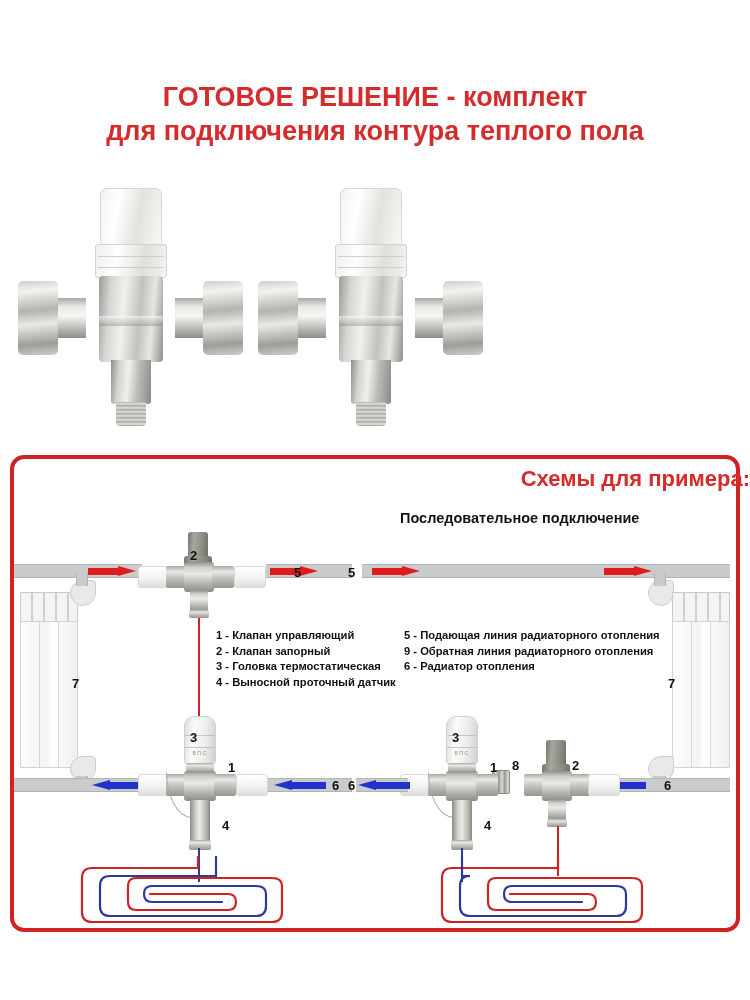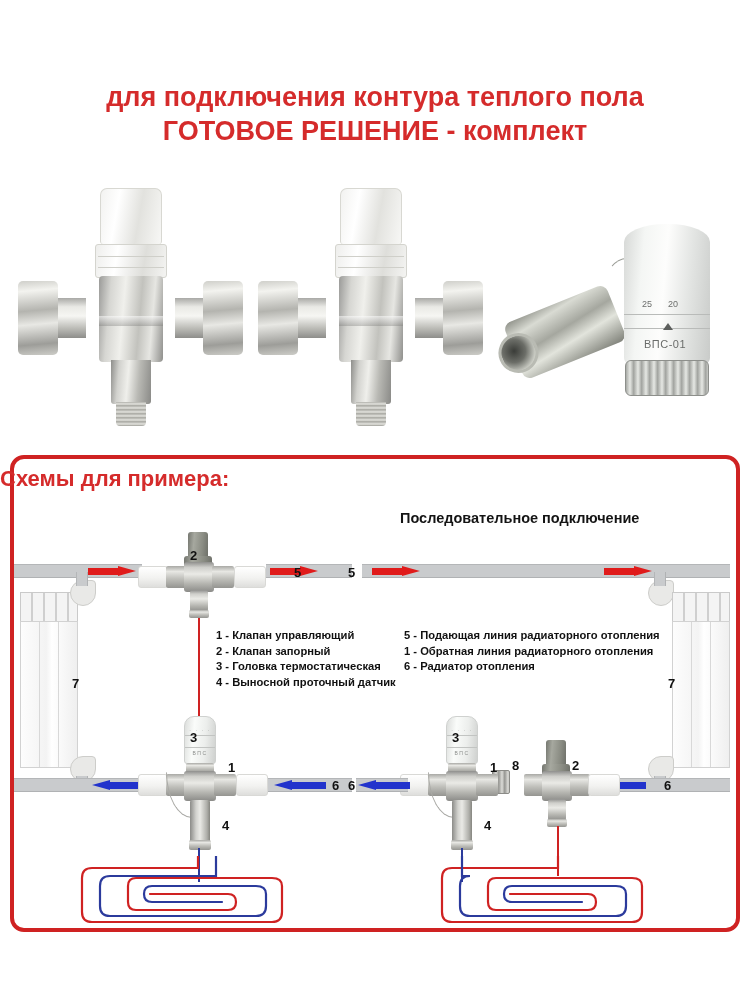--- a/index.html
+++ b/index.html
@@ -134,21 +134,21 @@
   }
 
   
   .frame {
     position: absolute;
     left: 10px; top: 455px; width: 730px; height: 477px;
     border: 4px solid #cf2222;
     border-radius: 14px;
   }
   .frame-title {
-    position:absolute; top: 466px; left:0; width:750px; text-align:left;
+    position:absolute; top: 466px; left:0; width:750px; text-align:right;
     color:#d52b2b; font-weight:bold; font-size:22px;
   }
   .scheme-head {
     position:absolute; font-weight:bold; font-size:14.5px; color:#141414;
   }
   .scheme-head.left { left: 46px; top: 510px; }
   .scheme-head.right { left: 400px; top: 510px; }
 
   
   .legend { position:absolute; top:628px; }
@@ -265,22 +265,22 @@
     position:absolute; width:2px; background:#cf2222;
   }
   .feed-blue { position:absolute; background:#2b3a9c; }
 </style>
 </head>
 <body>
 
 <div class="page">
 
   <div class="title-block">
+    <div class="title-line">ГОТОВОЕ РЕШЕНИЕ - комплект</div>
     <div class="title-line">для подключения контура теплого пола</div>
-    <div class="title-line">ГОТОВОЕ РЕШЕНИЕ - комплект</div>
   </div>
 
   <div class="photos">
 
     <div class="valve" style="left:18px; top:8px; width:225px; height:255px;">
       <div class="v-cap-top" style="top:0;"></div>
       <div class="v-cap-rings" style="top:56px;"></div>
       <div class="v-arm left" style="top:130px;"></div>
       <div class="v-arm right" style="top:130px;"></div>
       <div class="v-nut left" style="top:130px;"></div>
@@ -295,48 +295,36 @@
       <div class="v-cap-rings" style="top:56px;"></div>
       <div class="v-arm left" style="top:130px;"></div>
       <div class="v-arm right" style="top:130px;"></div>
       <div class="v-nut left" style="top:130px;"></div>
       <div class="v-nut right" style="top:130px;"></div>
       <div class="v-body" style="top:88px;"></div>
       <div class="v-stem" style="top:172px;"></div>
       <div class="v-thread" style="top:214px;"></div>
     </div>
 
-    <div class="head-photo" style="left:500px; top:30px; width:235px; height:215px;">
-      <div class="th-adapter" style="left:10px; top:92px;"></div>
-      <div class="th-wire" style="left:104px; top:48px; width:46px; height:30px;"></div>
-      <div class="th-top" style="left:124px; top:14px;"></div>
-      <div class="th-band" style="left:124px; top:104px;"></div>
-      <div class="th-band" style="left:124px; top:118px;"></div>
-      <div class="th-scale" style="left:142px; top:89px;">25</div>
-      <div class="th-scale" style="left:168px; top:89px;">20</div>
-      <div class="th-tri" style="left:163px; top:113px;"></div>
-      <div class="th-label" style="left:144px; top:128px;">ВПС-01</div>
-      <div class="th-base" style="left:125px; top:150px;"></div>
-    </div>
   </div>
 
   <div class="frame"></div>
   <div class="frame-title">Схемы для примера:</div>
 
   <div class="scheme-head right">Последовательное подключение</div>
 
   <div class="legend col1">
     <div>1 - Клапан управляющий</div>
     <div>2 - Клапан запорный</div>
     <div>3 - Головка термостатическая</div>
     <div>4 - Выносной проточный датчик</div>
   </div>
   <div class="legend col2">
     <div>5 - Подающая линия радиаторного отопления</div>
-    <div>1 - Обратная линия радиаторного отопления</div>
+    <div>9 - Обратная линия радиаторного отопления</div>
     <div>6 - Радиатор отопления</div>
   </div>
 
   <div class="pipe" style="left:14px; top:564px; width:128px; height:14px;"></div>
   <div class="arrow-red" style="left:88px; top:566px; width:50px;">
     <div class="shaft" style="width:34px;"></div>
     <div class="tip" style="left:30px; border-left:18px solid #e01b1b;"></div>
   </div>
 
   <div class="sv" style="left:140px; top:530px; width:132px; height:98px;">

